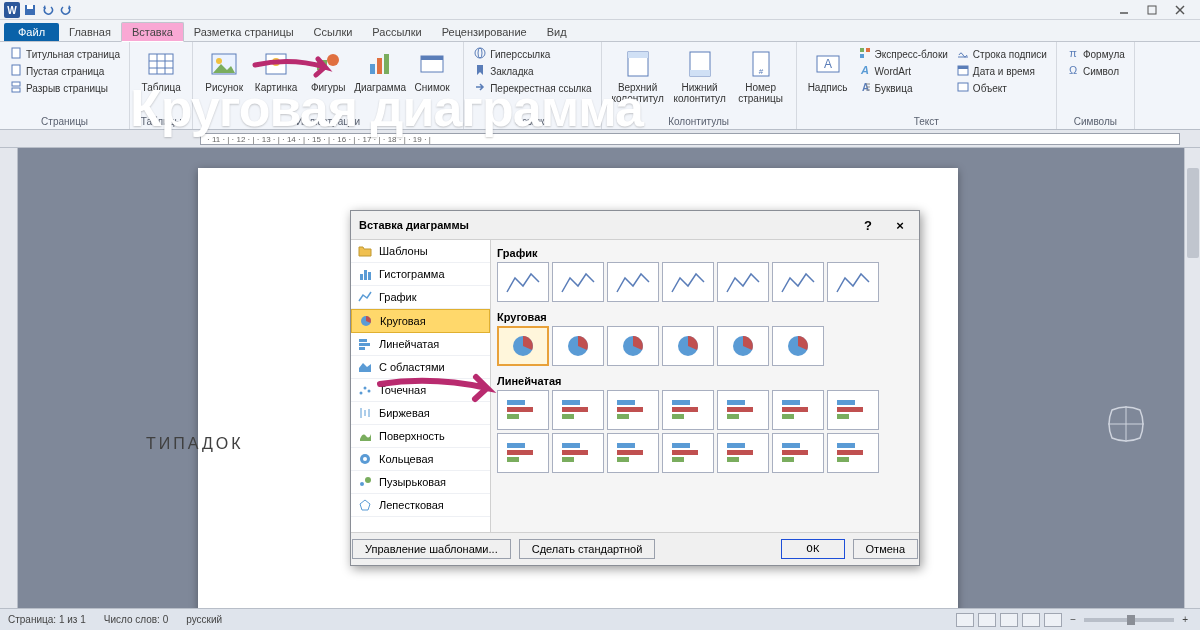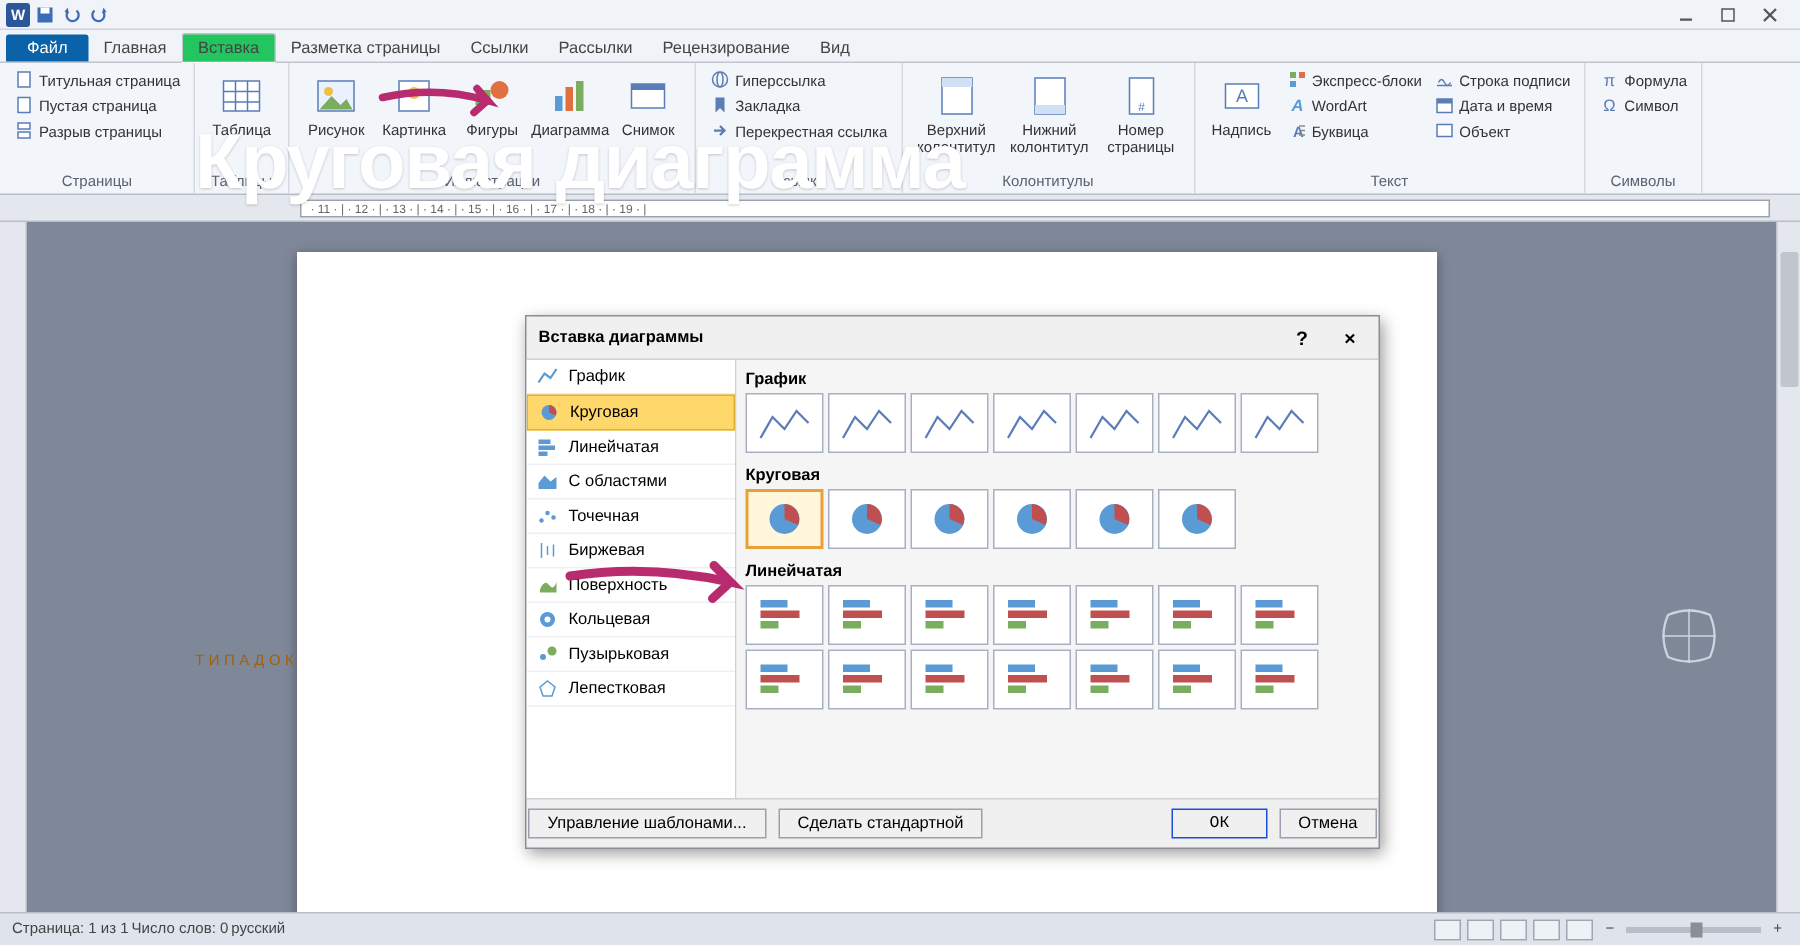--- a/index.html
+++ b/index.html
@@ -13,21 +13,21 @@
 
 .qat { position: absolute; top: 2px; left: 4px; display: flex; align-items: center; gap: 2px; }
 .qat .word-icon { width: 16px; height: 16px; background: #2b579a; color: white; font-weight: bold; font-size: 10px; display: flex; align-items: center; justify-content: center; border-radius: 2px; }
 .qat .qat-btn { width: 16px; height: 16px; display: flex; align-items: center; justify-content: center; cursor: pointer; }
 .qat-btn svg { width: 12px; height: 12px; }
 
 
 .tabs { display: flex; align-items: flex-end; height: 22px; background: #f0f3f7; padding-left: 4px; border-bottom: 1px solid #c0c5ce; }
 .file-tab { background: #0a62a9; color: white; padding: 3px 14px; font-size: 11px; cursor: pointer; border-radius: 2px 2px 0 0; }
 .tab { padding: 3px 10px; font-size: 11px; color: #444; cursor: pointer; }
-.tab.active { background: #22c55e; border: 1px solid #c0c5ce; border-bottom: 1px solid white; margin-bottom: -1px; border-radius: 2px 2px 0 0; }
+.tab.active { background: #f9a8d4; border: 1px solid #c0c5ce; border-bottom: 1px solid white; margin-bottom: -1px; border-radius: 2px 2px 0 0; }
 
 
 .ribbon { background: #f2f5fa; height: 88px; display: flex; border-bottom: 1px solid #b8bec8; }
 .rgroup { border-right: 1px solid #d5d9e0; padding: 3px 6px 0 6px; display: flex; flex-direction: column; }
 .rgroup-body { flex: 1; display: flex; align-items: flex-start; gap: 2px; }
 .rgroup-label { text-align: center; font-size: 10px; color: #5a6170; padding: 2px 0; }
 
 .rbtn { display: flex; flex-direction: column; align-items: center; justify-content: flex-start; width: 50px; height: 66px; padding: 3px 2px; cursor: pointer; text-align: center; font-size: 10px; color: #333; gap: 2px; }
 .rbtn .ic { width: 32px; height: 32px; display: flex; align-items: center; justify-content: center; }
 .rbtn .ic svg { width: 28px; height: 28px; }
@@ -68,32 +68,32 @@
 .gal-item.selected { border: 2px solid #e8a13a; background: #fff6db; }
 .gal-item svg { width: 36px; height: 28px; }
 
 .dlg-buttons { display: flex; align-items: center; justify-content: space-between; padding: 6px 1px; }
 .dlg-buttons .left-group { display: flex; gap: 8px; }
 .dlg-btn { padding: 3px 12px; font-size: 11px; background: #f0f0f0; border: 1px solid #9aa0ac; cursor: pointer; }
 .dlg-btn.primary { border: 1px solid #1d4ed8; padding: 3px 24px; font-family: Liberation Mono, monospace; }
 
 
 .big-title { position: absolute; top: 78px; left: 130px; font-size: 52px; font-weight: bold; color: white; text-shadow: 0 1px 2px rgba(0,0,0,0.2); letter-spacing: -1px; }
-.brand { position: absolute; top: 435px; left: 130px; font-size: 10px; color: #a16207; letter-spacing: 3px; }
+.brand { position: absolute; top: 435px; left: 146px; font-size: 16px; color: #404040; letter-spacing: 3px; }
 .logo-right { position: absolute; top: 400px; right: 50px; width: 48px; height: 48px; }
 .logo-right svg { width: 48px; height: 48px; stroke: #cfd4de; fill: none; stroke-width: 1.5; }
 
 .annot1 { position: absolute; top: 55px; left: 250px; width: 90px; height: 30px; pointer-events: none; }
 .annot1 svg { width: 100%; height: 100%; }
 .annot2 { position: absolute; top: 372px; left: 372px; width: 130px; height: 35px; pointer-events: none; }
 .annot2 svg { width: 100%; height: 100%; }
 
 
 .statusbar { position: absolute; bottom: 0; left: 0; right: 0; height: 22px; background: #dfe4ec; border-top: 1px solid #b8bec8; display: flex; align-items: center; justify-content: space-between; padding: 0 8px; font-size: 10px; color: #444; }
-.statusbar .sb-left { display: flex; gap: 2px; align-items: center; }
+.statusbar .sb-left { display: flex; gap: 18px; align-items: center; }
 .statusbar .sb-right { display: flex; gap: 4px; align-items: center; }
 .view-btn { width: 18px; height: 14px; border: 1px solid #a0a6b2; background: #eef1f6; cursor: pointer; }
 .zoom-slider { width: 90px; height: 4px; background: #b8bec8; position: relative; }
 .zoom-slider .thumb { position: absolute; left: 48%; top: -3px; width: 8px; height: 10px; background: #8a8e96; }
 
 .scrollbar-v { position: absolute; right: 0; top: 148px; bottom: 22px; width: 16px; background: #e4e7ed; border-left: 1px solid #c0c5ce; }
 .scroll-thumb { position: absolute; left: 2px; top: 20px; width: 12px; height: 90px; background: #c0c5ce; border-radius: 2px; }
 </style>
 </head>
 <body>
@@ -440,20 +440,38 @@
 <div class="dialog">
   <div class="dlg-title">
     <span>Вставка диаграммы</span>
     <div class="dlg-ctrls">
       <div class="dlg-ctrl">?</div>
       <div class="dlg-ctrl">×</div>
     </div>
   </div>
   <div class="dlg-body">
     <div class="dlg-nav">
+      <div class="nav-item">
+          <span class="nic">
+            <svg viewBox="0 0 14 14">
+              <path d="M1 3 L5 3 L6 5 L13 5 L13 12 L1 12 Z" fill="#f0c050" stroke="#c09830"></path>
+            </svg>
+          </span>
+          <span>Шаблоны</span>
+        </div>
+      <div class="nav-item">
+          <span class="nic">
+            <svg viewBox="0 0 14 14">
+              <rect x="2" y="7" width="3" height="6" fill="#5a9bd5"></rect>
+              <rect x="6" y="3" width="3" height="10" fill="#5a9bd5"></rect>
+              <rect x="10" y="5" width="3" height="8" fill="#5a9bd5"></rect>
+            </svg>
+          </span>
+          <span>Гистограмма</span>
+        </div>
       <div class="nav-item">
           <span class="nic">
             <svg viewBox="0 0 14 14">
               <path d="M1 11 L5 5 L9 8 L13 2" fill="none" stroke="#5a9bd5" stroke-width="1.5"></path>
             </svg>
           </span>
           <span>График</span>
         </div>
       <div class="nav-item selected">
           <span class="nic">

